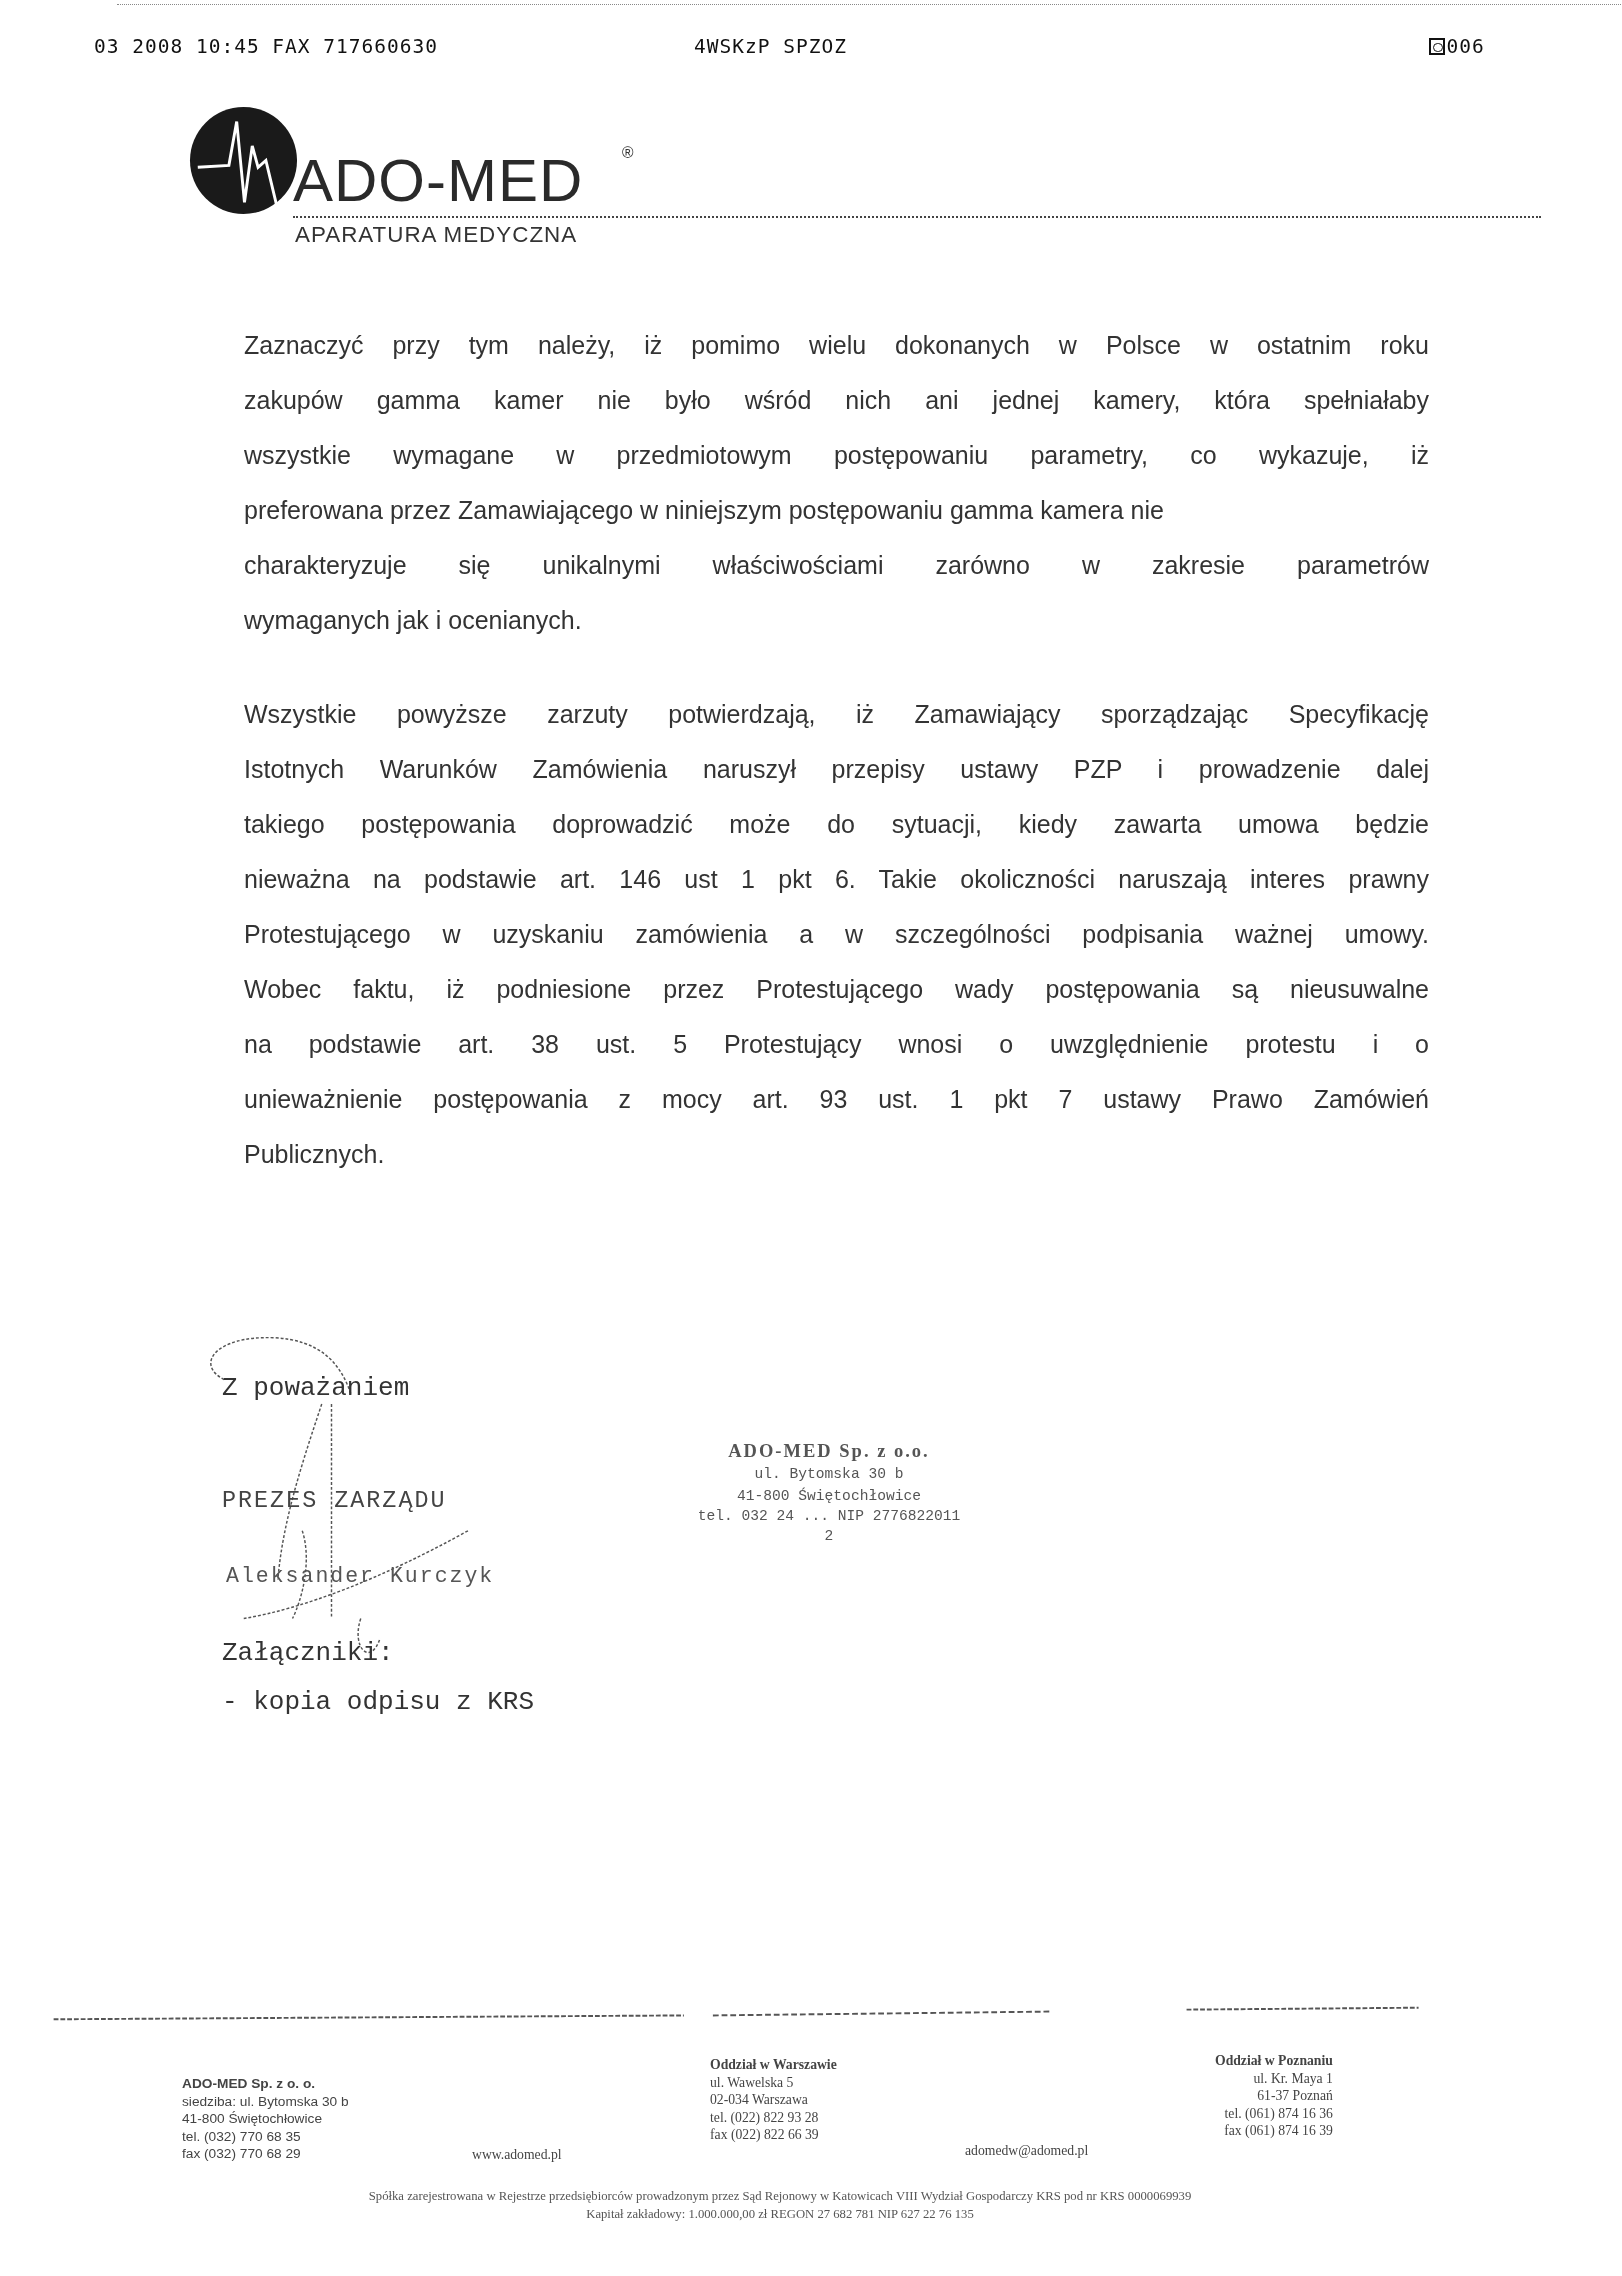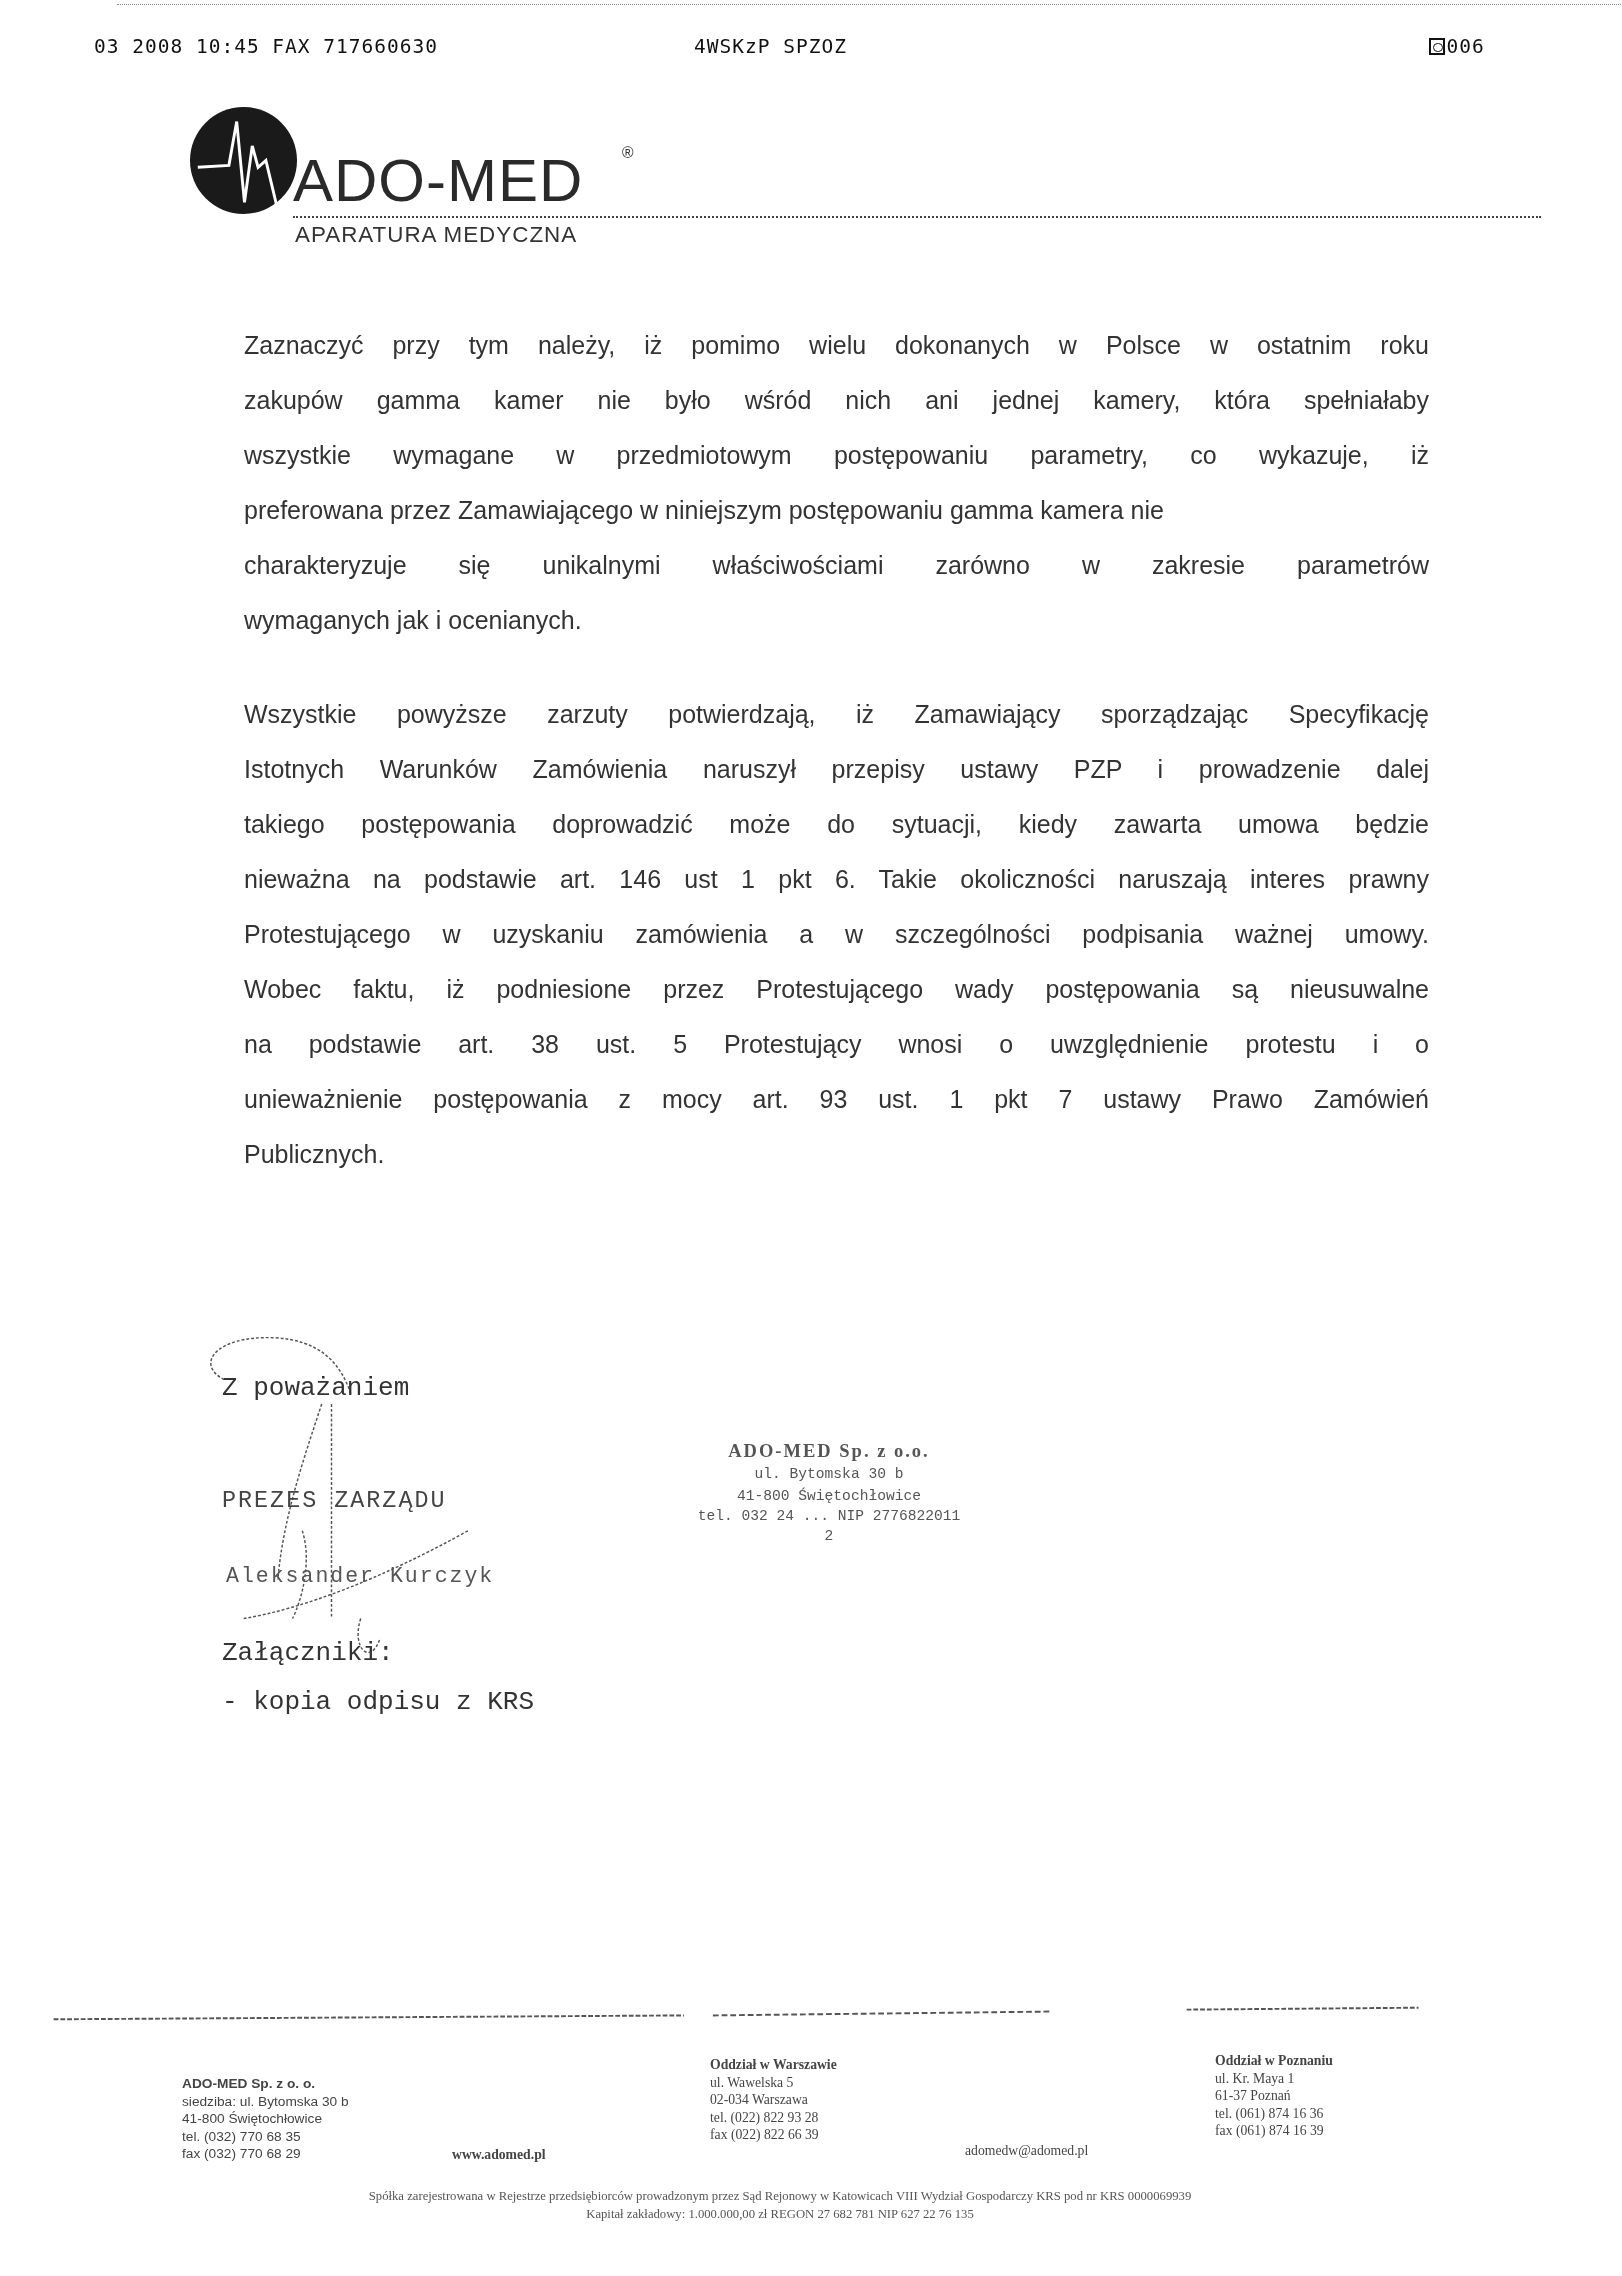--- a/index.html
+++ b/index.html
@@ -98,32 +98,32 @@
   <line x1="1220" y1="11" x2="1460" y2="9" stroke="#555" stroke-width="2" stroke-dasharray="5,2"></line>
 </svg>
 
 <div class="abs foot" style="left:182px; top:2075px;">
   <div style="font-weight:bold;">ADO-MED Sp. z o. o.</div>
   <div>siedziba: ul. Bytomska 30 b</div>
   <div>41-800 Świętochłowice</div>
   <div class="serif">tel. (032) 770 68 35</div>
   <div class="serif">fax (032) 770 68 29</div>
 </div>
-<div class="abs foot serif" style="left:452px; top:2146px;font-weight:bold;">www.adomed.pl</div>
+<div class="abs foot serif" style="left:472px; top:2146px;">www.adomed.pl</div>
 
 <div class="abs foot serif" style="left:710px; top:2056px;">
   <div style="font-weight:bold;">Oddział w Warszawie</div>
   <div>ul. Wawelska 5</div>
   <div>02-034 Warszawa</div>
   <div>tel. (022) 822 93 28</div>
   <div>fax (022) 822 66 39</div>
 </div>
 <div class="abs foot serif" style="left:965px; top:2142px;">adomedw@adomed.pl</div>
 
-<div class="abs foot serif" style="left:1215px; top:2052px;">
+<div class="abs foot serif" style="left:1215px; top:2052px;text-align:right;">
   <div style="font-weight:bold;">Oddział w Poznaniu</div>
   <div>ul. Kr. Maya 1</div>
   <div>61-37 Poznań</div>
   <div>tel. (061) 874 16 36</div>
   <div>fax (061) 874 16 39</div>
 </div>
 
 <div class="abs foot serif" style="left:195px; top:2188px; width:1170px; text-align:center; font-size:12.7px; color:#555;">
   <div>Spółka zarejestrowana w Rejestrze przedsiębiorców prowadzonym przez Sąd Rejonowy w Katowicach VIII Wydział Gospodarczy KRS pod nr KRS 0000069939</div>
   <div>Kapitał zakładowy: 1.000.000,00 zł     REGON 27 682 781     NIP 627 22 76 135</div>

